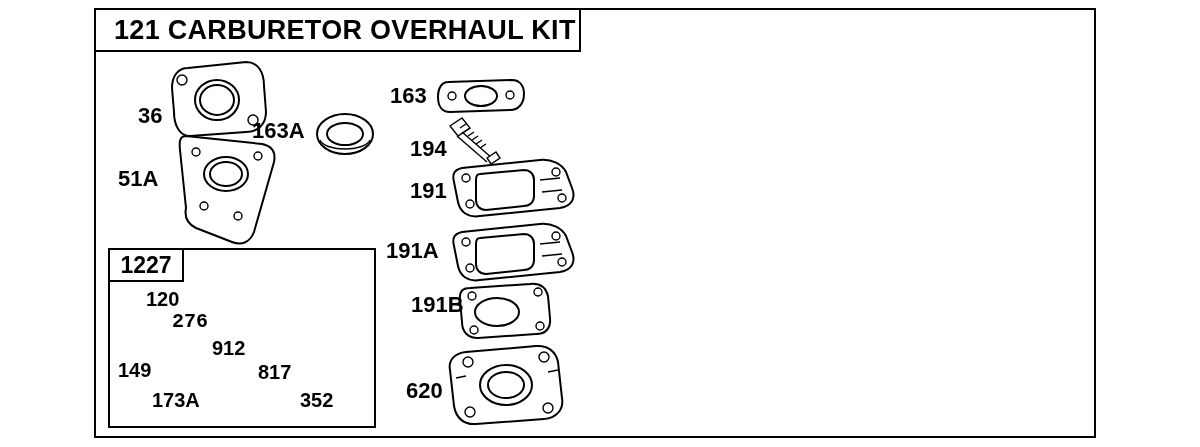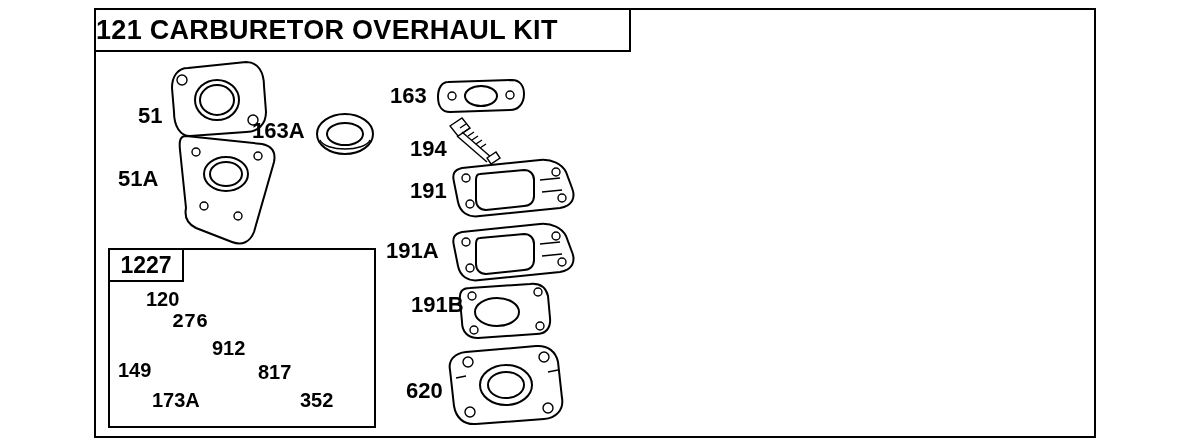--- a/index.html
+++ b/index.html
@@ -27,28 +27,28 @@
     width: 1002px;
     height: 430px;
     border: 2px solid #000;
     box-sizing: border-box;
     background: #fff;
   }
   .title-box {
     position: absolute;
     left: 94px;
     top: 8px;
-    width: 537px;
+    width: 487px;
     height: 44px;
     border: 2px solid #000;
     box-sizing: border-box;
     background: #fff;
     display: flex;
     align-items: center;
-    padding-left: 0;
+    padding-left: 18px;
   }
   .title-text {
     font-size: 27px;
     font-weight: bold;
     letter-spacing: 0.3px;
     color: #000;
     white-space: nowrap;
   }
   .subassembly-frame {
     position: absolute;
@@ -239,21 +239,21 @@
   <div class="subassembly-frame"></div>
 
   <div class="sub-label-box">
     <span class="sub-label-text">1227</span>
   </div>
 
   <div class="title-box">
     <span class="title-text">121 CARBURETOR OVERHAUL KIT</span>
   </div>
 
-  <div class="callout" style="left:138px; top:105px;">51</div>
+  <div class="callout" style="left:138px; top:105px;">36</div>
   <div class="callout" style="left:252px; top:120px;">163A</div>
   <div class="callout" style="left:390px; top:85px;">163</div>
   <div class="callout" style="left:410px; top:138px;">194</div>
   <div class="callout" style="left:118px; top:168px;">51A</div>
   <div class="callout" style="left:410px; top:180px;">191</div>
   <div class="callout" style="left:386px; top:240px;">191A</div>
   <div class="callout" style="left:364px; top:294px;margin-left:47px;">191B</div>
   <div class="callout" style="left:406px; top:380px;">620</div>
 
   <div class="callout small" style="left:146px; top:289px;text-align:center;">120</div>

